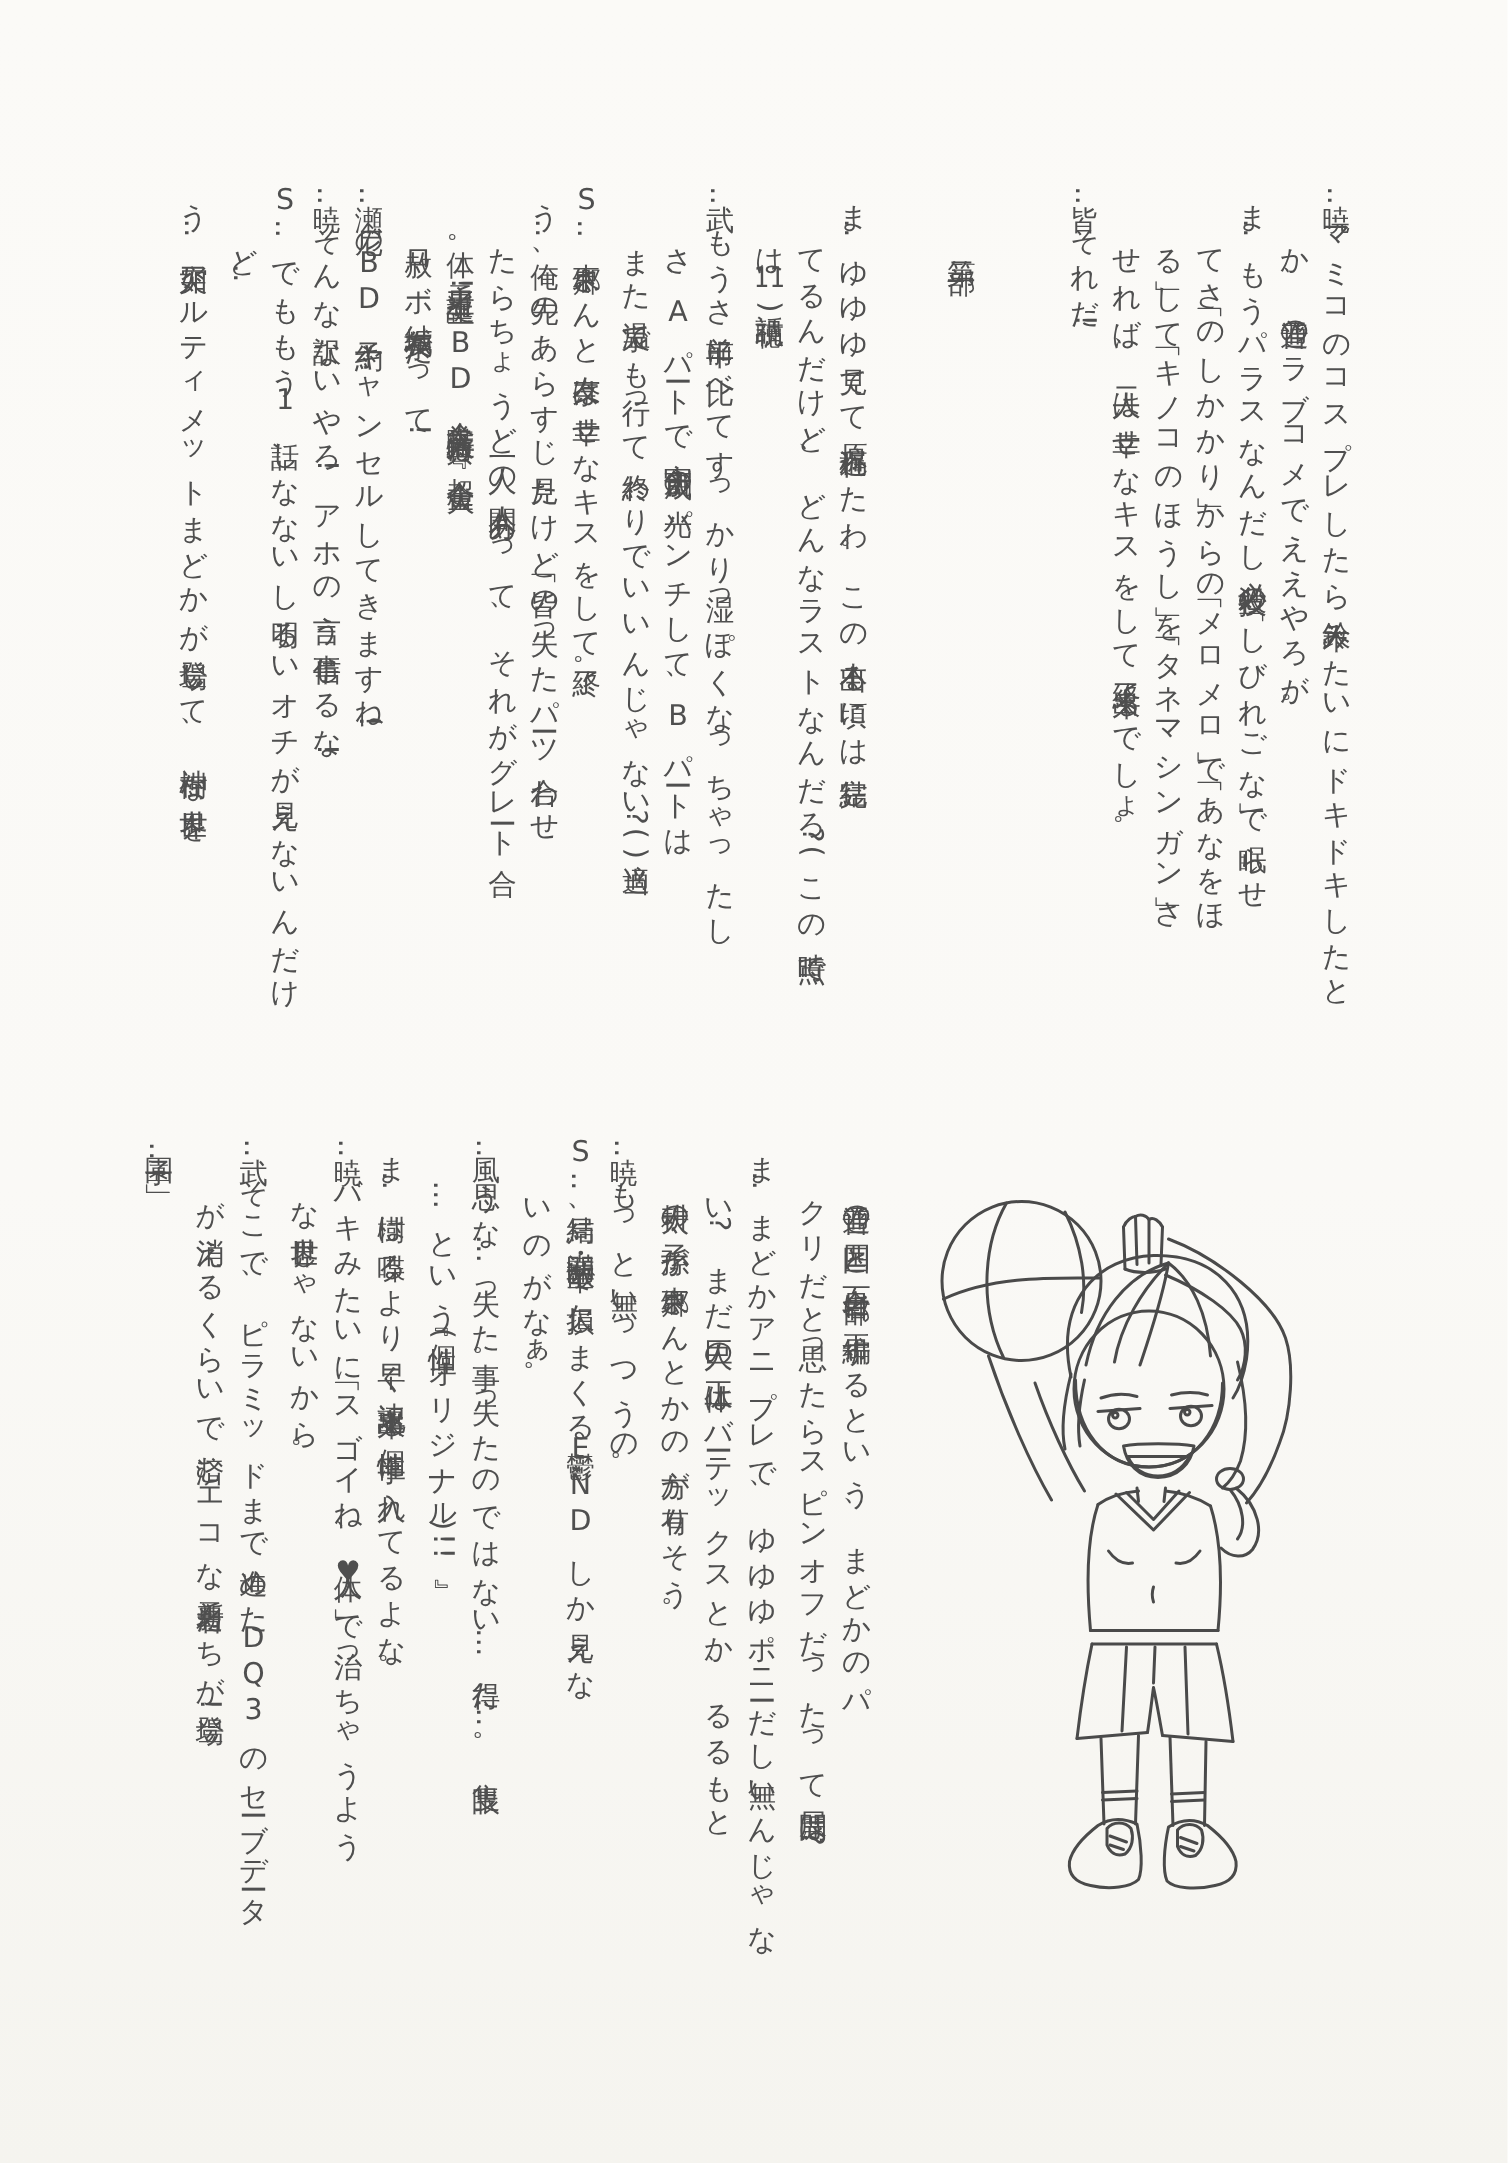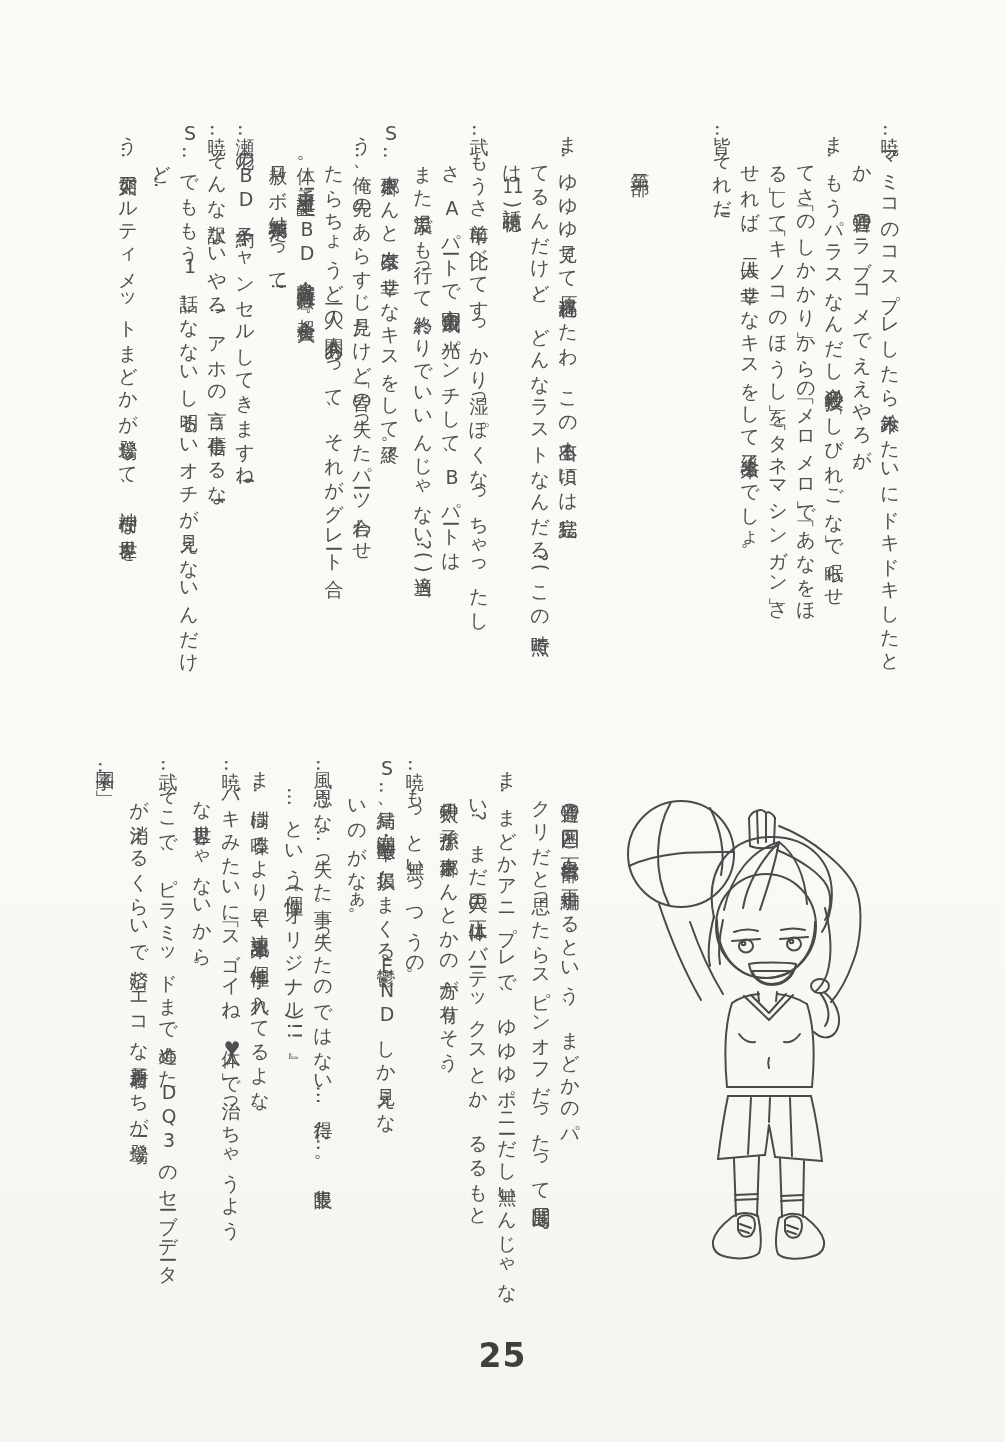--- a/index.html
+++ b/index.html
@@ -176,15 +176,14 @@
       <path d="M145,439 C149,434 157,434 161,439 C163,445 162,452 157,456 C151,458 147,455 145,450 Z" fill="#fbfaf7"></path>
       <path d="M147,444 L158,448"></path>
         <path d="M147,450 L156,453"></path>
       <path d="M186,438 C183,452 182,467 185,474 C190,479 204,480 217,477 C227,475 232,470 231,461 C229,452 221,444 212,437 C203,432 194,433 186,438 Z" fill="#454545"></path>
       <path d="M192,440 C196,435 204,435 208,440 C210,446 209,453 204,457 C198,459 194,456 192,451 Z" fill="#fbfaf7"></path>
       <path d="M194,445 L205,449"></path>
         <path d="M194,451 L203,454"></path>
     </g>
   </svg>
 
-  <div class="page-number">25</div>
 
 </div>
 
 </body></html>

